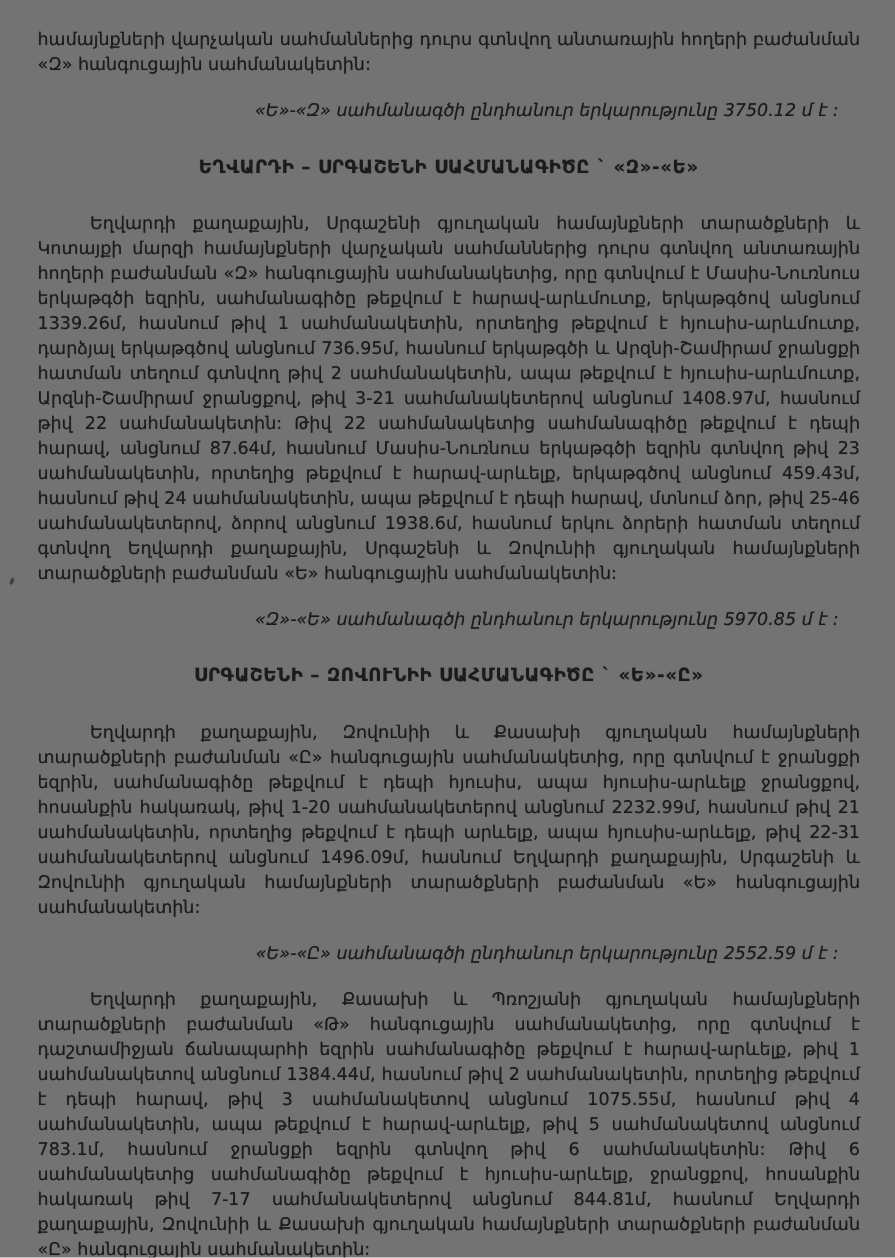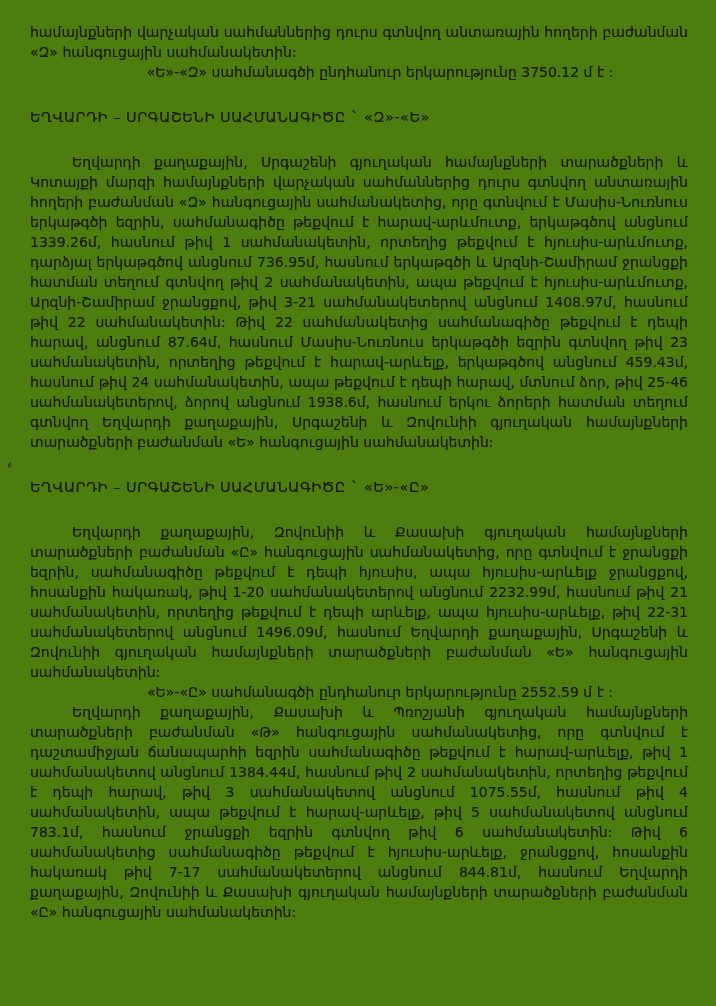--- a/index.html
+++ b/index.html
@@ -4,21 +4,21 @@
 <style>
   html, body {
     margin: 0;
     padding: 0;
     background: #ffffff;
   }
   .page {
     position: relative;
     width: 716px;
     height: 1006px;
-    background: #4d7c0f;
+    background: #737373;
     overflow: hidden;
     font-family: "DejaVu Sans", sans-serif;
     color: #1b1b1b;
     box-sizing: border-box;
     padding: 22px 28px 0 30px;
     text-shadow: 0 0 0.6px rgba(20,20,20,0.55);
   }
   .body-text {
     font-size: 14px;
     line-height: 20px;
@@ -27,27 +27,29 @@
   }
   .para {
     text-indent: 42px;
   }
   .intro {
     text-indent: 0;
   }
   .summary-line {
     font-size: 14px;
     line-height: 20px;
-    margin: 0;
+    margin: 17px;
     padding-left: 42px;
-    text-align: center;
+    text-align: right;
+    font-style: italic;
   }
   .section-heading {
     font-size: 14.5px;
-    font-weight: normal;
+    font-weight: bold;
+    text-align: center;
     letter-spacing: 0.5px;
     margin: 27px 0 27px 0;
   }
   .scan-artifact {
     position: absolute;
     left: 8px;
     top: 462px;
     width: 3px;
     height: 6px;
     background: rgba(40,40,40,0.65);
@@ -60,20 +62,21 @@
 
 <div class="page">
 
   <div class="scan-artifact"></div>
 
   <p class="body-text intro">համայնքների վարչական սահմաններից դուրս գտնվող անտառային հողերի բաժանման «Զ» հանգուցային սահմանակետին:</p>
   <p class="summary-line">«Ե»-«Զ» սահմանագծի ընդհանուր երկարությունը 3750.12 մ է :</p>
 
   <h2 class="section-heading">ԵՂՎԱՐԴԻ – ՍՐԳԱՇԵՆԻ  ՍԱՀՄԱՆԱԳԻԾԸ ` «Զ»-«Ե»</h2>
   <p class="body-text para">Եղվարդի քաղաքային, Սրգաշենի գյուղական համայնքների տարածքների և Կոտայքի մարզի համայնքների վարչական սահմաններից դուրս գտնվող անտառային հողերի բաժանման «Զ» հանգուցային սահմանակետից, որը գտնվում է Մասիս-Նուռնուս երկաթգծի եզրին, սահմանագիծը թեքվում է հարավ-արևմուտք, երկաթգծով անցնում 1339.26մ, հասնում թիվ 1 սահմանակետին, որտեղից թեքվում է  հյուսիս-արևմուտք, դարձյալ երկաթգծով անցնում 736.95մ, հասնում երկաթգծի և Արզնի-Շամիրամ ջրանցքի հատման տեղում գտնվող թիվ 2 սահմանակետին, ապա թեքվում է հյուսիս-արևմուտք, Արզնի-Շամիրամ ջրանցքով, թիվ 3-21 սահմանակետերով անցնում 1408.97մ, հասնում թիվ 22 սահմանակետին: Թիվ 22 սահմանակետից սահմանագիծը թեքվում է դեպի հարավ, անցնում 87.64մ, հասնում Մասիս-Նուռնուս երկաթգծի եզրին գտնվող թիվ 23 սահմանակետին, որտեղից թեքվում է հարավ-արևելք, երկաթգծով անցնում 459.43մ, հասնում թիվ 24 սահմանակետին, ապա թեքվում է դեպի հարավ, մտնում ձոր, թիվ 25-46 սահմանակետերով, ձորով անցնում 1938.6մ, հասնում երկու ձորերի հատման տեղում գտնվող Եղվարդի քաղաքային, Սրգաշենի և Զովունիի գյուղական համայնքների տարածքների բաժանման  «Ե» հանգուցային սահմանակետին:</p>
+  <p class="summary-line">«Զ»-«Ե» սահմանագծի ընդհանուր երկարությունը 5970.85 մ է :</p>
 
-  <h2 class="section-heading">ԵՂՎԱՐԴԻ – ՍՐԳԱՇԵՆԻ  ՍԱՀՄԱՆԱԳԻԾԸ ` «Ե»-«Ը»</h2>
+  <h2 class="section-heading">ՍՐԳԱՇԵՆԻ – ԶՈՎՈՒՆԻԻ  ՍԱՀՄԱՆԱԳԻԾԸ ` «Ե»-«Ը»</h2>
   <p class="body-text para">Եղվարդի քաղաքային, Զովունիի և Քասախի գյուղական համայնքների տարածքների բաժանման «Ը» հանգուցային սահմանակետից,  որը գտնվում է ջրանցքի եզրին, սահմանագիծը թեքվում է դեպի հյուսիս, ապա հյուսիս-արևելք ջրանցքով, հոսանքին հակառակ, թիվ 1-20 սահմանակետերով անցնում 2232.99մ, հասնում թիվ 21 սահմանակետին, որտեղից թեքվում է դեպի արևելք, ապա հյուսիս-արևելք, թիվ 22-31 սահմանակետերով անցնում 1496.09մ, հասնում Եղվարդի քաղաքային, Սրգաշենի և Զովունիի գյուղական համայնքների տարածքների բաժանման «Ե» հանգուցային սահմանակետին:</p>
   <p class="summary-line">«Ե»-«Ը» սահմանագծի ընդհանուր երկարությունը 2552.59 մ է :</p>
 
   <p class="body-text para">Եղվարդի քաղաքային, Քասախի և Պռոշյանի գյուղական համայնքների տարածքների բաժանման «Թ» հանգուցային սահմանակետից, որը գտնվում է դաշտամիջյան ճանապարհի եզրին սահմանագիծը թեքվում է հարավ-արևելք, թիվ 1 սահմանակետով անցնում 1384.44մ, հասնում թիվ 2 սահմանակետին, որտեղից թեքվում է դեպի հարավ, թիվ 3 սահմանակետով անցնում 1075.55մ, հասնում թիվ 4 սահմանակետին, ապա թեքվում է հարավ-արևելք, թիվ 5 սահմանակետով անցնում 783.1մ, հասնում ջրանցքի եզրին գտնվող թիվ 6 սահմանակետին: Թիվ 6 սահմանակետից սահմանագիծը թեքվում է հյուսիս-արևելք, ջրանցքով, հոսանքին հակառակ թիվ 7-17 սահմանակետերով անցնում 844.81մ, հասնում Եղվարդի քաղաքային, Զովունիի և Քասախի գյուղական համայնքների տարածքների բաժանման «Ը» հանգուցային սահմանակետին:</p>
 
 </div>
 
 </body></html>

